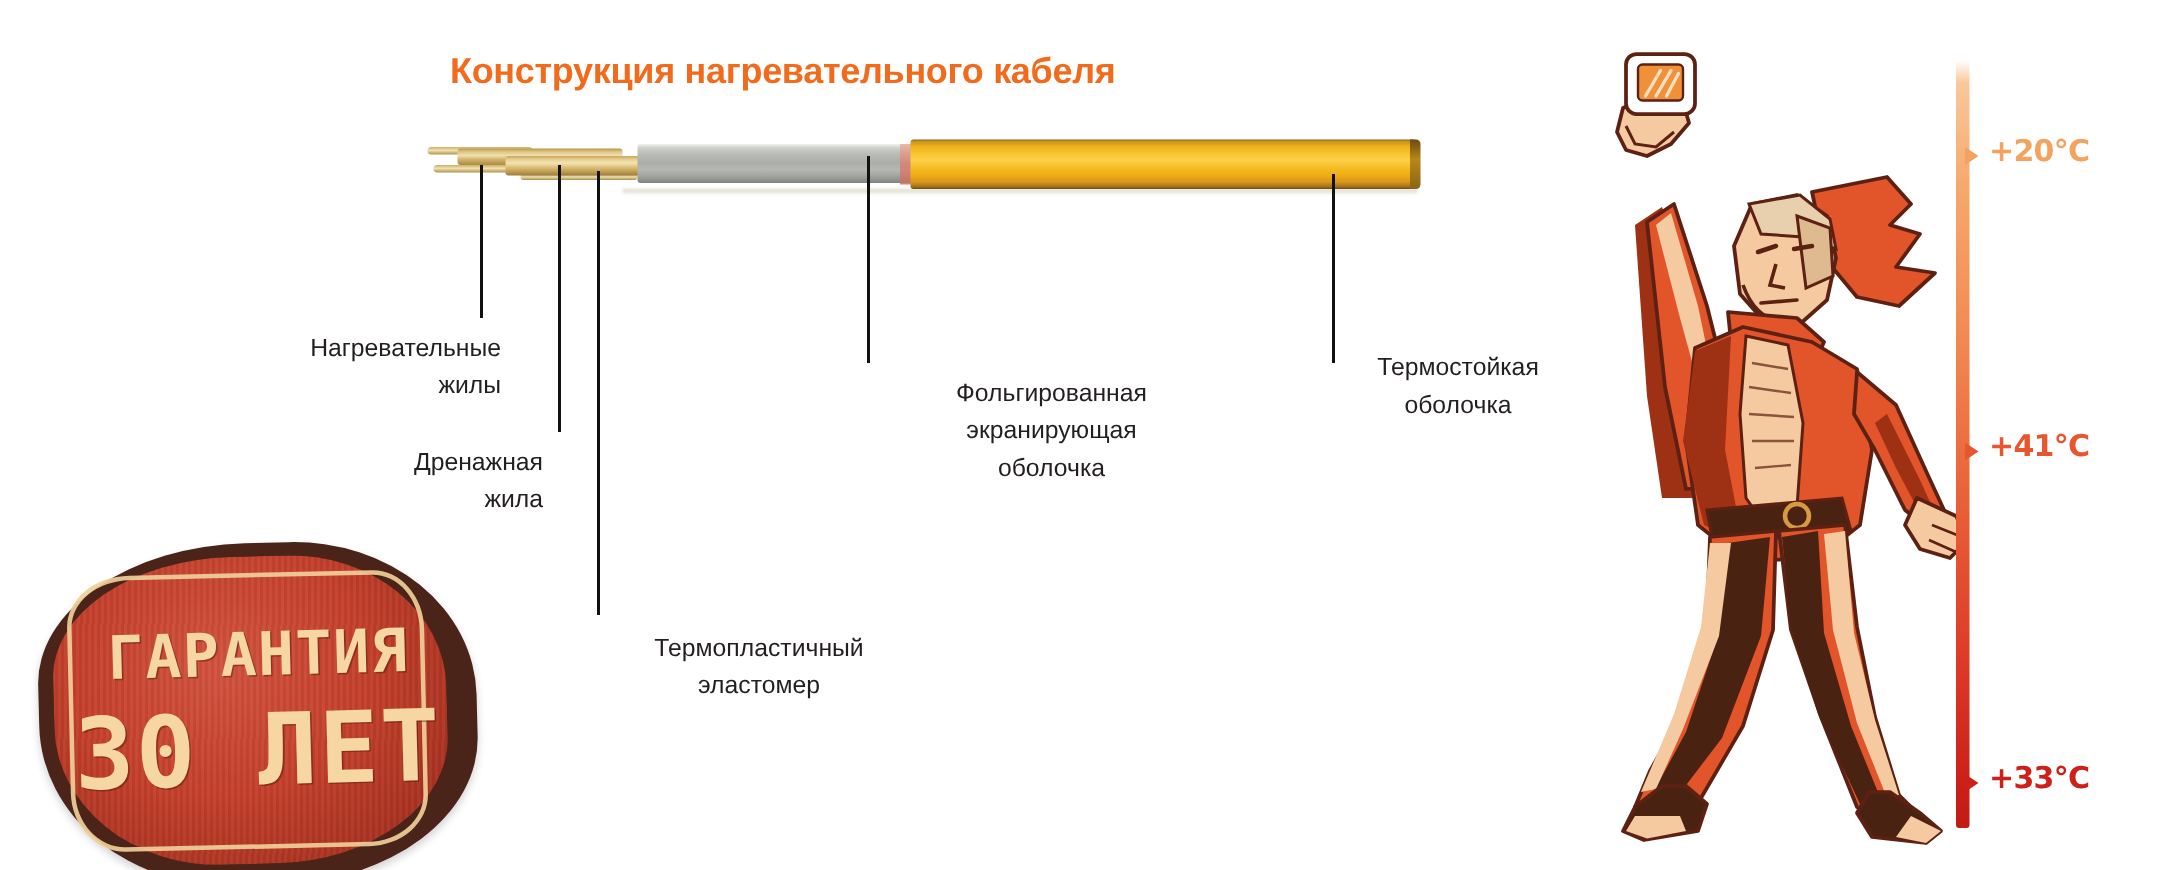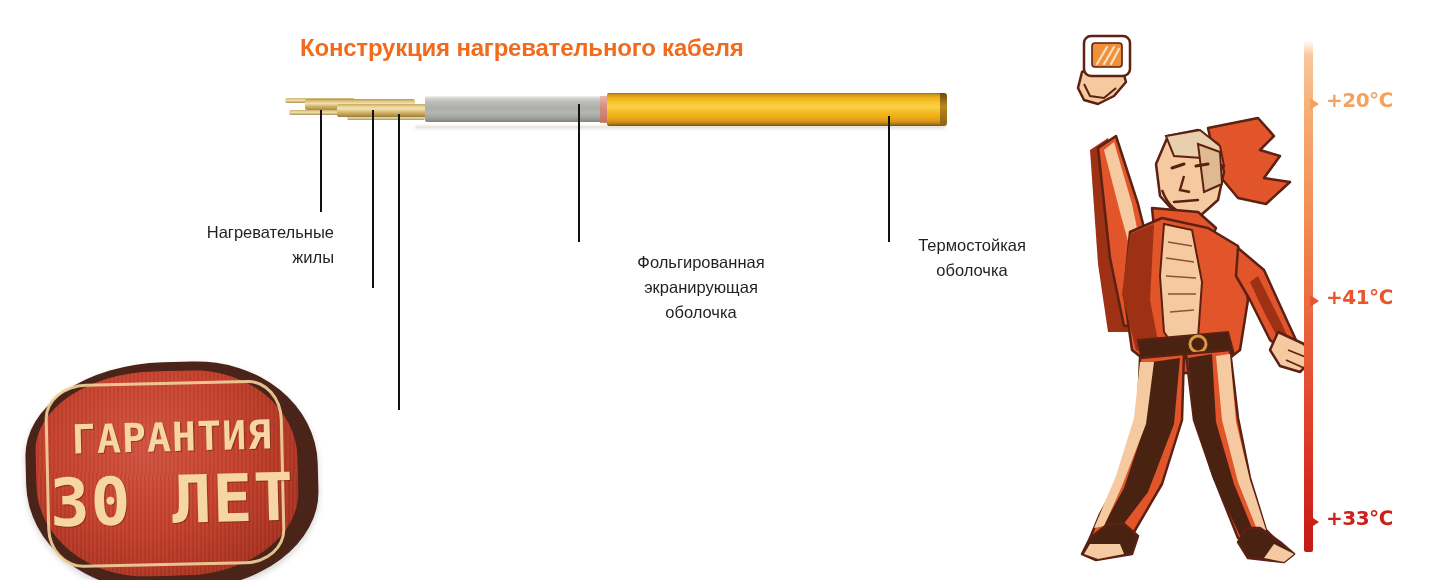--- a/index.html
+++ b/index.html
@@ -192,21 +192,25 @@
 
   <div class="leader" style="left:320px;top:78px;height:102px;"></div>
   <div class="leader" style="left:372px;top:78px;height:178px;"></div>
   <div class="leader" style="left:398px;top:82px;height:296px;"></div>
   <div class="leader" style="left:578px;top:72px;height:138px;"></div>
   <div class="leader" style="left:888px;top:84px;height:126px;"></div>
 
   <div class="label right" style="left:144px;top:188px;width:190px;">Нагревательные
 жилы</div>
 
-
+  <div class="label right" style="left:200px;top:264px;width:162px;">Дренажная
+жила</div>
+
+  <div class="label left" style="left:391px;top:388px;width:230px;">Термопластичный
+эластомер</div>
 
   <div class="label left" style="left:586px;top:218px;width:230px;">Фольгированная
 экранирующая
 оболочка</div>
 
   <div class="label left" style="left:872px;top:201px;width:200px;">Термостойкая
 оболочка</div>
 
   <div class="badge">
     <div class="badge-outer"></div>

